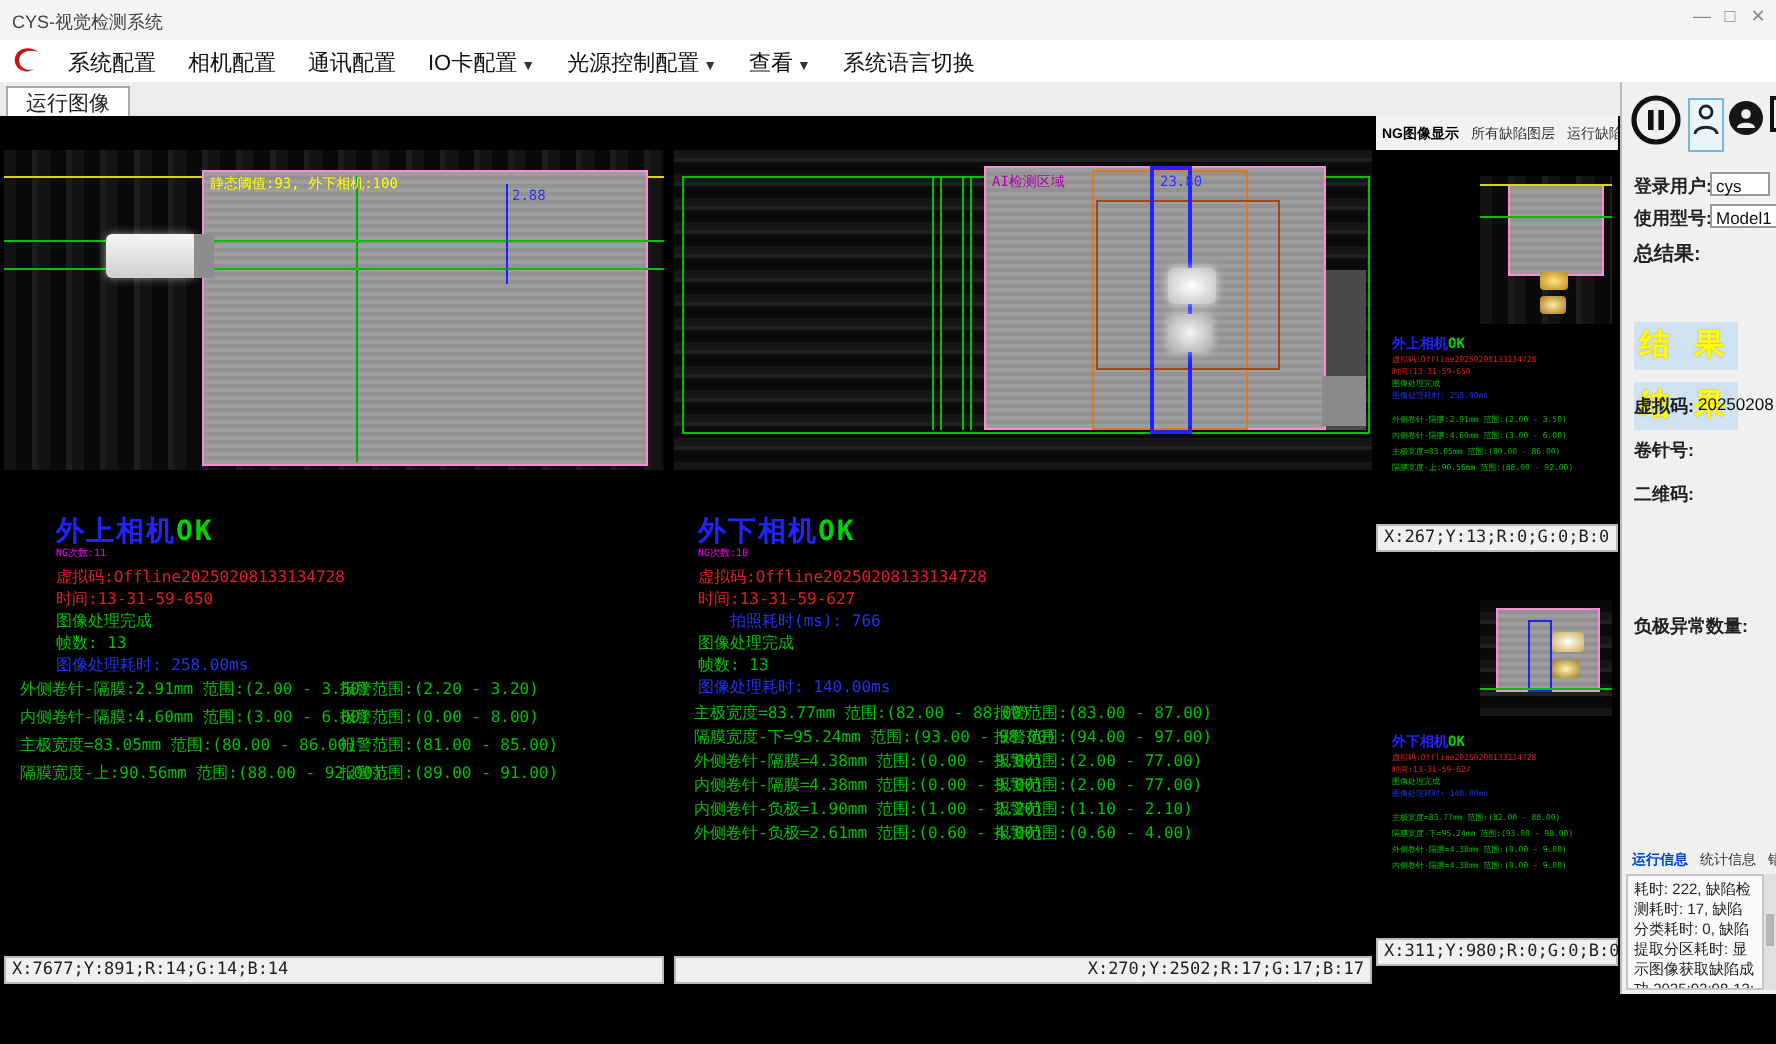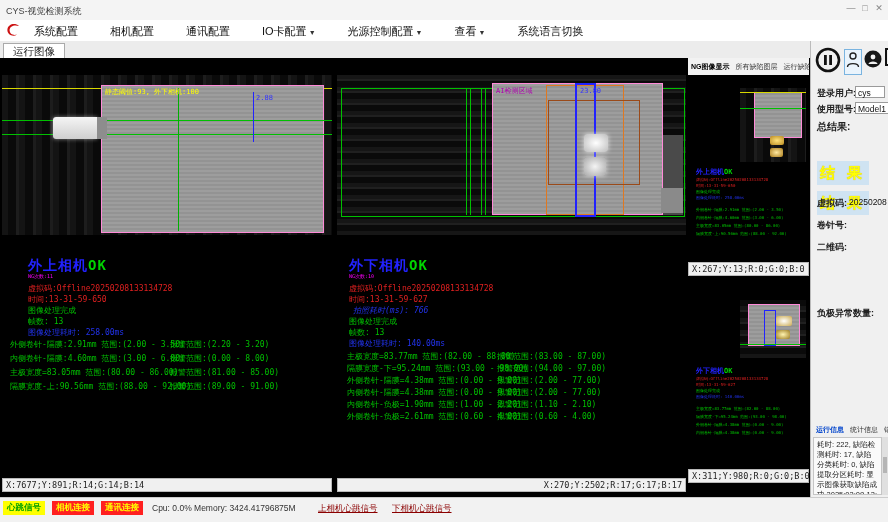--- a/index.html
+++ b/index.html
@@ -6,21 +6,21 @@
   .screen{position:relative;width:888px;height:522px;overflow:hidden;background:#000;
           font-family:"Liberation Sans",sans-serif;-webkit-font-smoothing:antialiased;}
   .abs{position:absolute;}
 
   
   .titlebar{left:0;top:0;width:888px;height:20px;background:#f4f4f4;border-bottom:1px solid #ddd;}
   .titletext{left:6px;top:5px;font-size:9px;color:#444;}
   .winctrl{top:3px;font-size:9px;color:#888;width:14px;text-align:center;cursor:default;}
   .menubar{left:0;top:20px;width:888px;height:21px;background:#fff;}
   .logo{left:5px;top:2px;}
-  .menu-items{left:26px;top:4px;font-size:11px;color:#111;display:flex;gap:16px;}
+  .menu-items{left:26px;top:4px;font-size:11px;color:#111;display:flex;gap:0;}
   .menu-item{padding:0 8px;white-space:nowrap;}
   .menu-item .arr{font-size:7px;color:#333;margin-left:2px;}
   .tabrow{left:0;top:41px;width:888px;height:17px;background:#ececec;border-bottom:1px solid #c9c9c9;}
   .run-tab{left:3px;top:2px;background:#fff;border:1px solid #aaa;border-bottom:1px solid #fff;
            font-size:10.5px;color:#222;padding:1px 9px 2px 9px;}
   .toolbar{left:0;top:58px;width:808px;height:17px;background:#fff;border-bottom:1px solid #d5d5d5;
            display:flex;align-items:center;}
   .tool-item{font-size:10.5px;color:#222;padding:0 7px;white-space:nowrap;border-right:1px solid #eee;}
   .tool-item .arr{font-size:7px;color:#444;margin-left:2px;}
 
@@ -176,21 +176,21 @@
       <span class="ovl" style="left:159px;top:11px;font-size:7px;color:#b000b0;">AI检测区域</span>
       <span class="ovl" style="left:243px;top:12px;font-size:7px;color:#3333ff;">23.80</span>
     </div>
 
     <span class="ovl cam-title" style="left:12px;top:182px;">
       <span class="t-blue">外下相机</span><span class="t-green">OK</span>
     </span>
     <span class="ovl s-mag" style="left:12px;top:198px;">NG次数:10</span>
     <span class="ovl s-red" style="left:12px;top:208px;color:#e02020;">虚拟码:Offline20250208133134728</span>
     <span class="ovl s-red" style="left:12px;top:219px;color:#e02020;">时间:13-31-59-627</span>
-    <span class="ovl s-blue" style="left:16px;top:230px;font-style:italic;">拍照耗时(ms): 766</span>
+    <span class="ovl s-blue" style="left:28px;top:230px;">拍照耗时(ms): 766</span>
     <span class="ovl s-green" style="left:12px;top:241px;">图像处理完成</span>
     <span class="ovl s-green" style="left:12px;top:252px;">帧数: 13</span>
     <span class="ovl s-blue" style="left:12px;top:263px;">图像处理耗时: 140.00ms</span>
 
     <span class="mrow" style="left:10px;top:276px;">主极宽度=83.77mm 范围:(82.00 - 88.00)</span>
     <span class="mrow" style="left:160px;top:276px;">报警范围:(83.00 - 87.00)</span>
     <span class="mrow" style="left:10px;top:288px;">隔膜宽度-下=95.24mm 范围:(93.00 - 98.00)</span>
     <span class="mrow" style="left:160px;top:288px;">报警范围:(94.00 - 97.00)</span>
     <span class="mrow" style="left:10px;top:300px;">外侧卷针-隔膜=4.38mm 范围:(0.00 - 9.00)</span>
     <span class="mrow" style="left:160px;top:300px;">报警范围:(2.00 - 77.00)</span>
@@ -308,22 +308,14 @@
       <span class="infotab sel">运行信息</span>
       <span class="infotab">统计信息</span>
       <span class="infotab">错误信息</span>
     </div>
     <div class="abs logbox" style="left:2px;top:396px;width:74px;height:58px;">耗时: 222, 缺陷检测耗时: 17, 缺陷分类耗时: 0, 缺陷提取分区耗时: 显示图像获取缺陷成功 2025:02:08-13:31:59:650—cys—外上相机—图像处理耗时: 258.00ms</div>
     <div class="abs scrolltrack" style="left:70px;top:396px;width:6px;height:58px;">
       <div class="scrollthumb" style="position:absolute;left:1px;top:20px;width:4px;height:16px;"></div>
     </div>
   </div>
 
-  <div class="abs statusbar">
-    <span class="abs badge" style="left:3px;top:3px;background:#ffff00;color:#00a000;">心跳信号</span>
-    <span class="abs badge" style="left:52px;top:3px;background:#ff2020;color:#ffff00;">相机连接</span>
-    <span class="abs badge" style="left:101px;top:3px;background:#ff2020;color:#ffff00;">通讯连接</span>
-    <span class="abs cputext" style="left:152px;top:5px;">Cpu: 0.0% Memory: 3424.41796875M</span>
-    <span class="abs hb-link" style="left:318px;top:5px;">上相机心跳信号</span>
-    <span class="abs hb-link" style="left:392px;top:5px;">下相机心跳信号</span>
-  </div>
 
 </div>
 
 </body></html>

